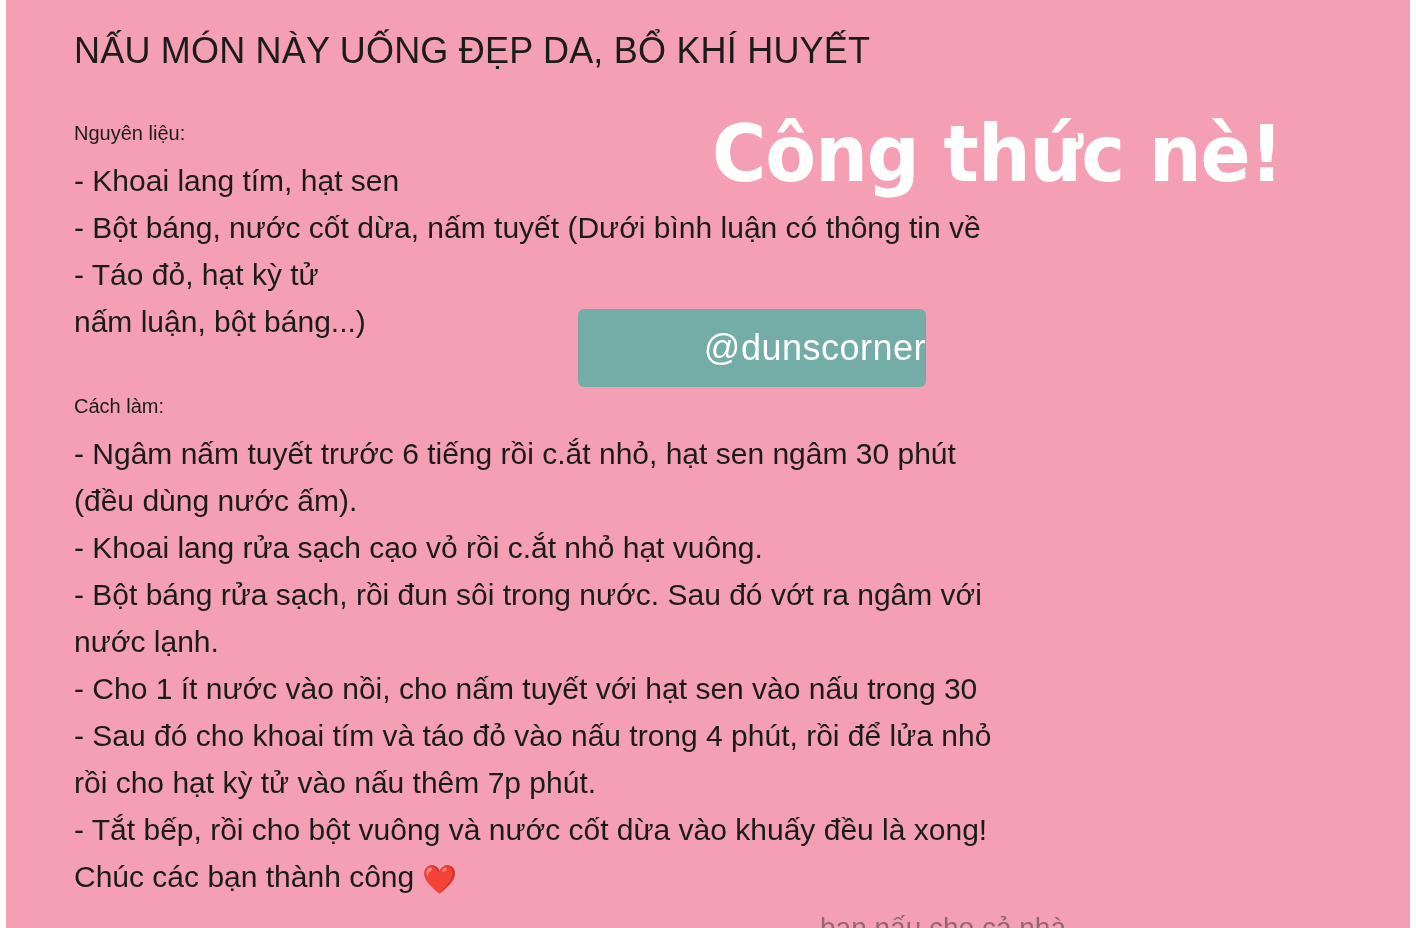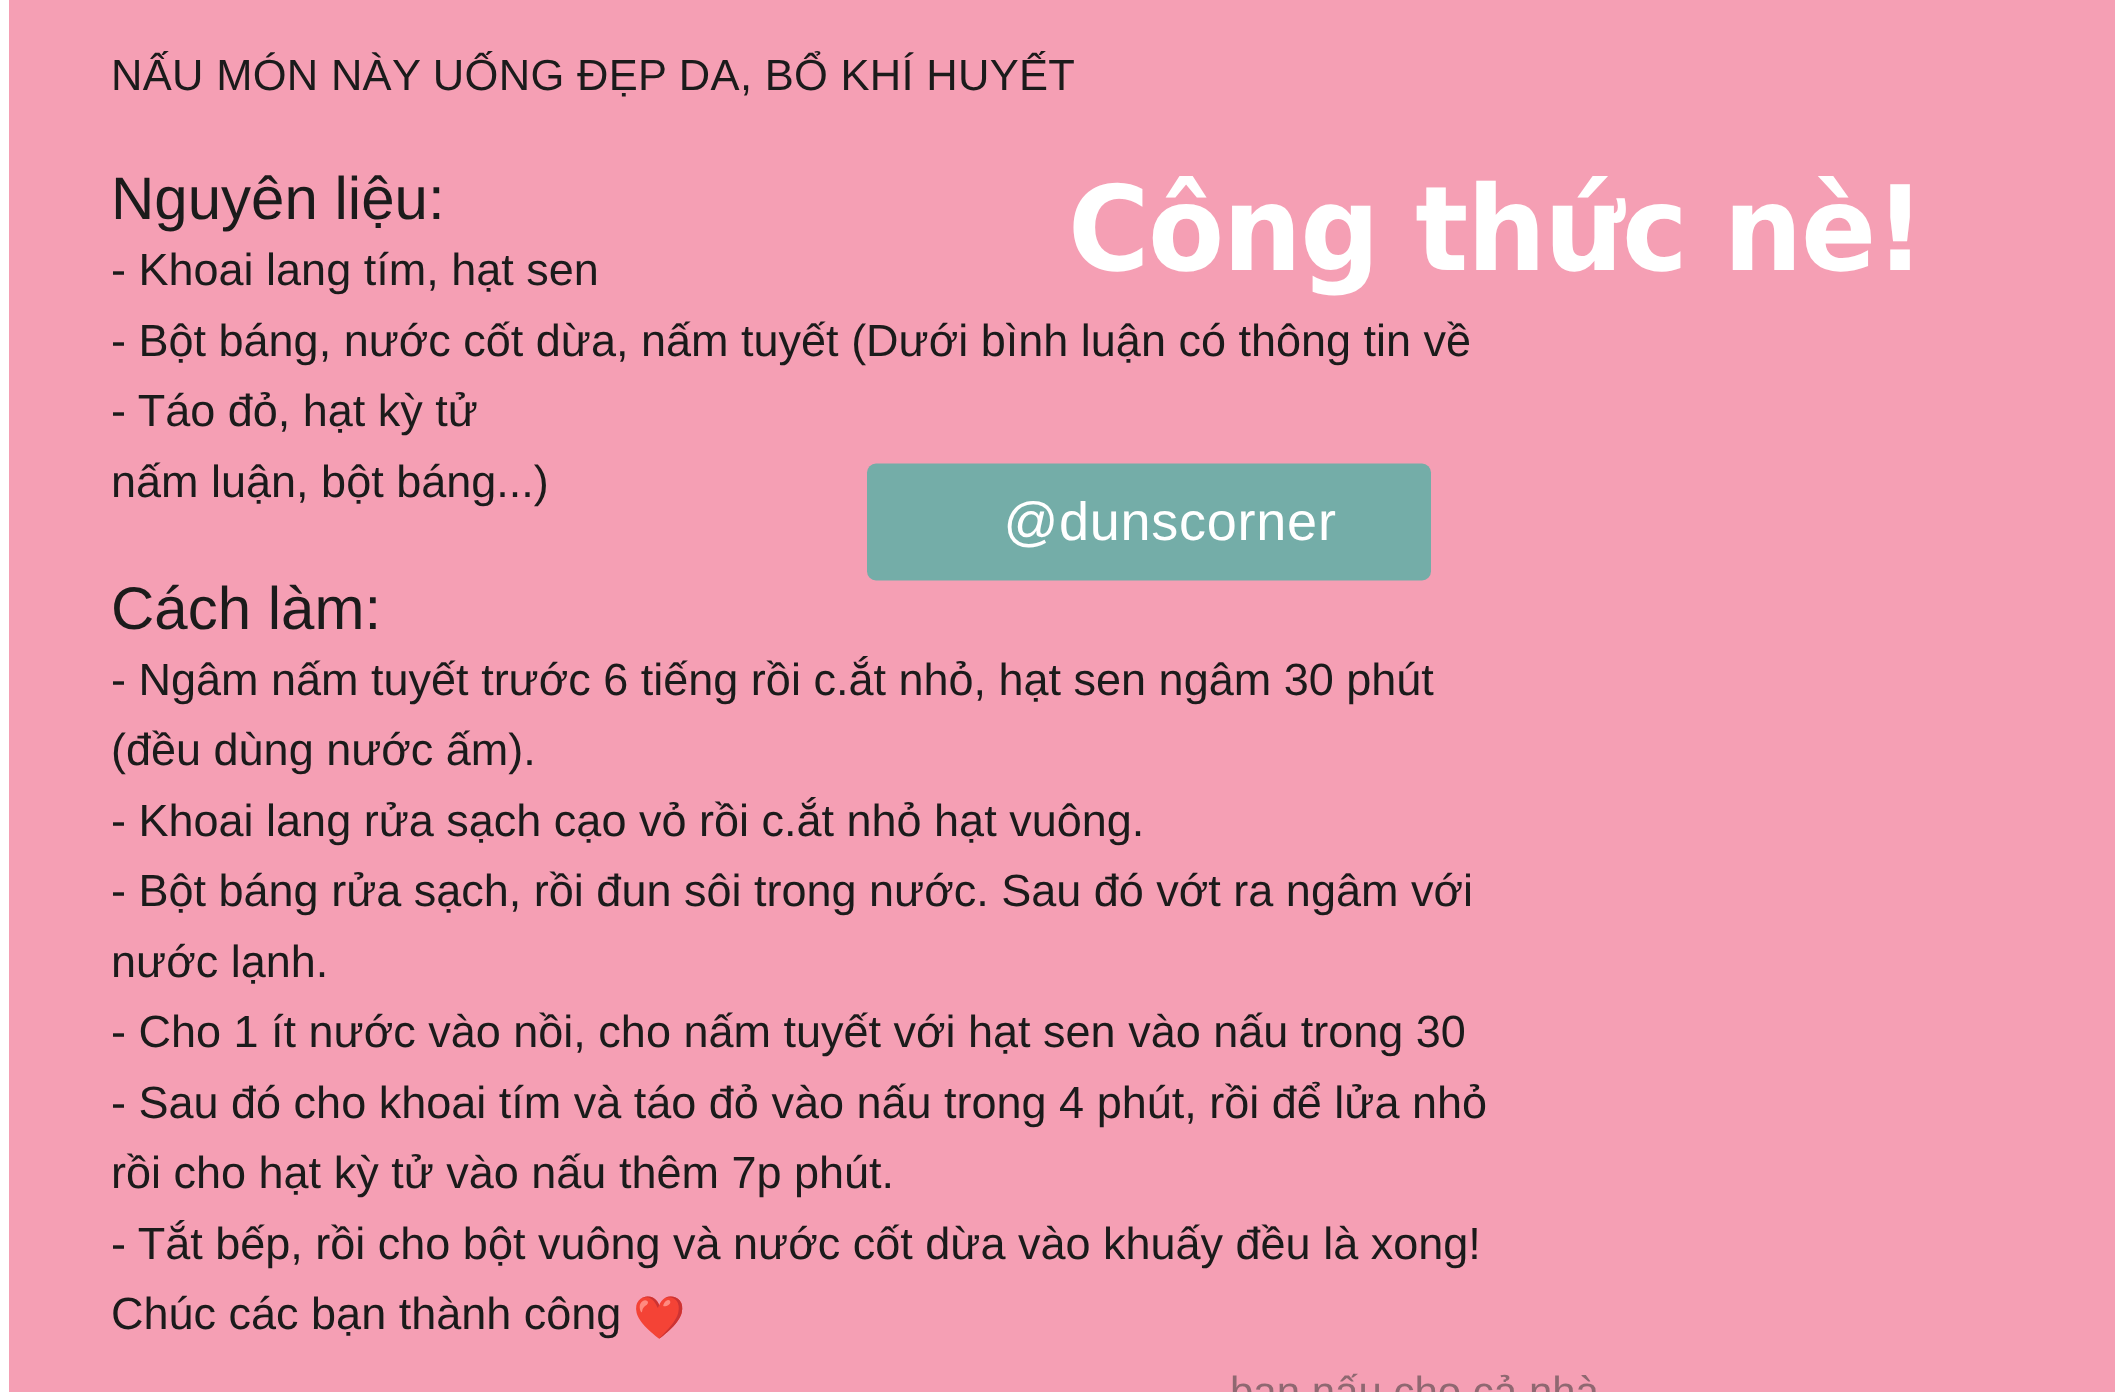--- a/index.html
+++ b/index.html
@@ -41,31 +41,31 @@
   }
 
   .content {
     position: absolute;
     left: 74px;
     top: 30px;
     width: 1240px;
   }
 
   .heading {
-    font-size: 29px;
+    font-size: 36px;
     line-height: 42px;
     color: #1b1b1b;
     letter-spacing: 0.2px;
     font-weight: 400;
     margin: 0 0 38px 0;
     white-space: nowrap;
   }
 
   .section-title {
-    font-size: 40px;
+    font-size: 20px;
     line-height: 47px;
     color: #1b1b1b;
     margin: 0;
     font-weight: 400;
   }
 
   .line {
     font-size: 30px;
     line-height: 47px;
     color: #1b1b1b;
@@ -101,22 +101,21 @@
   .handle-chip {
     position: absolute;
     left: 578px;
     top: 309px;
     width: 348px;
     height: 78px;
     background: #74ADA8;
     border-radius: 6px;
     display: flex;
     align-items: center;
-    justify-content: center;
-    padding-left: 28px;
+    justify-content: flex-end;
   }
   .handle-chip .handle-text {
     color: #ffffff;
     font-size: 36px;
     line-height: 40px;
     font-weight: 400;
     letter-spacing: 0.5px;
   }
 
   .heart {

